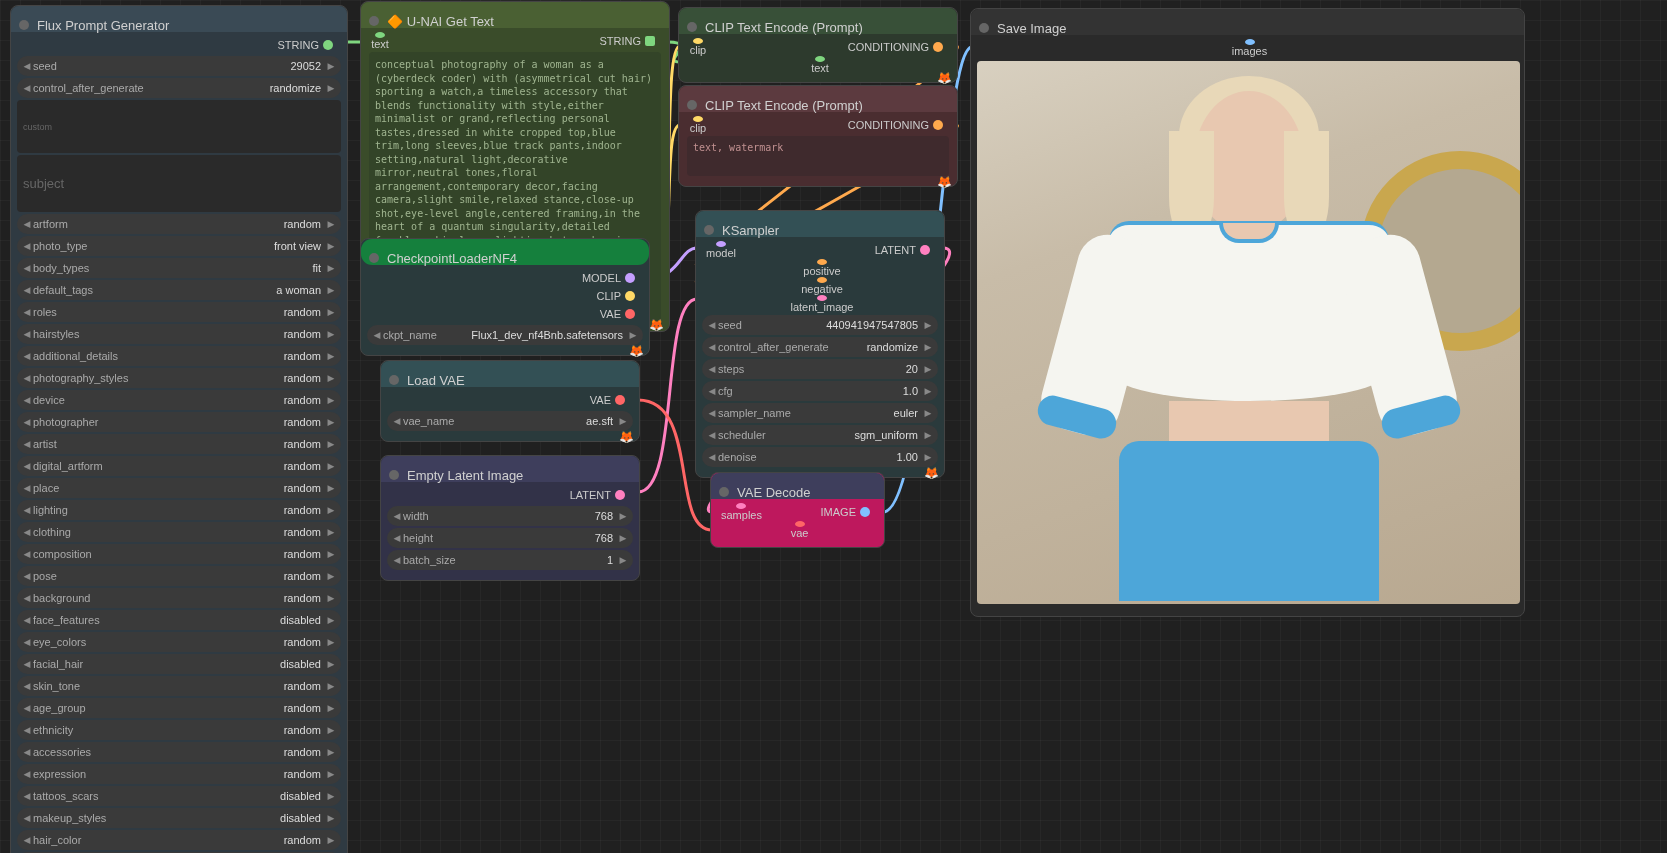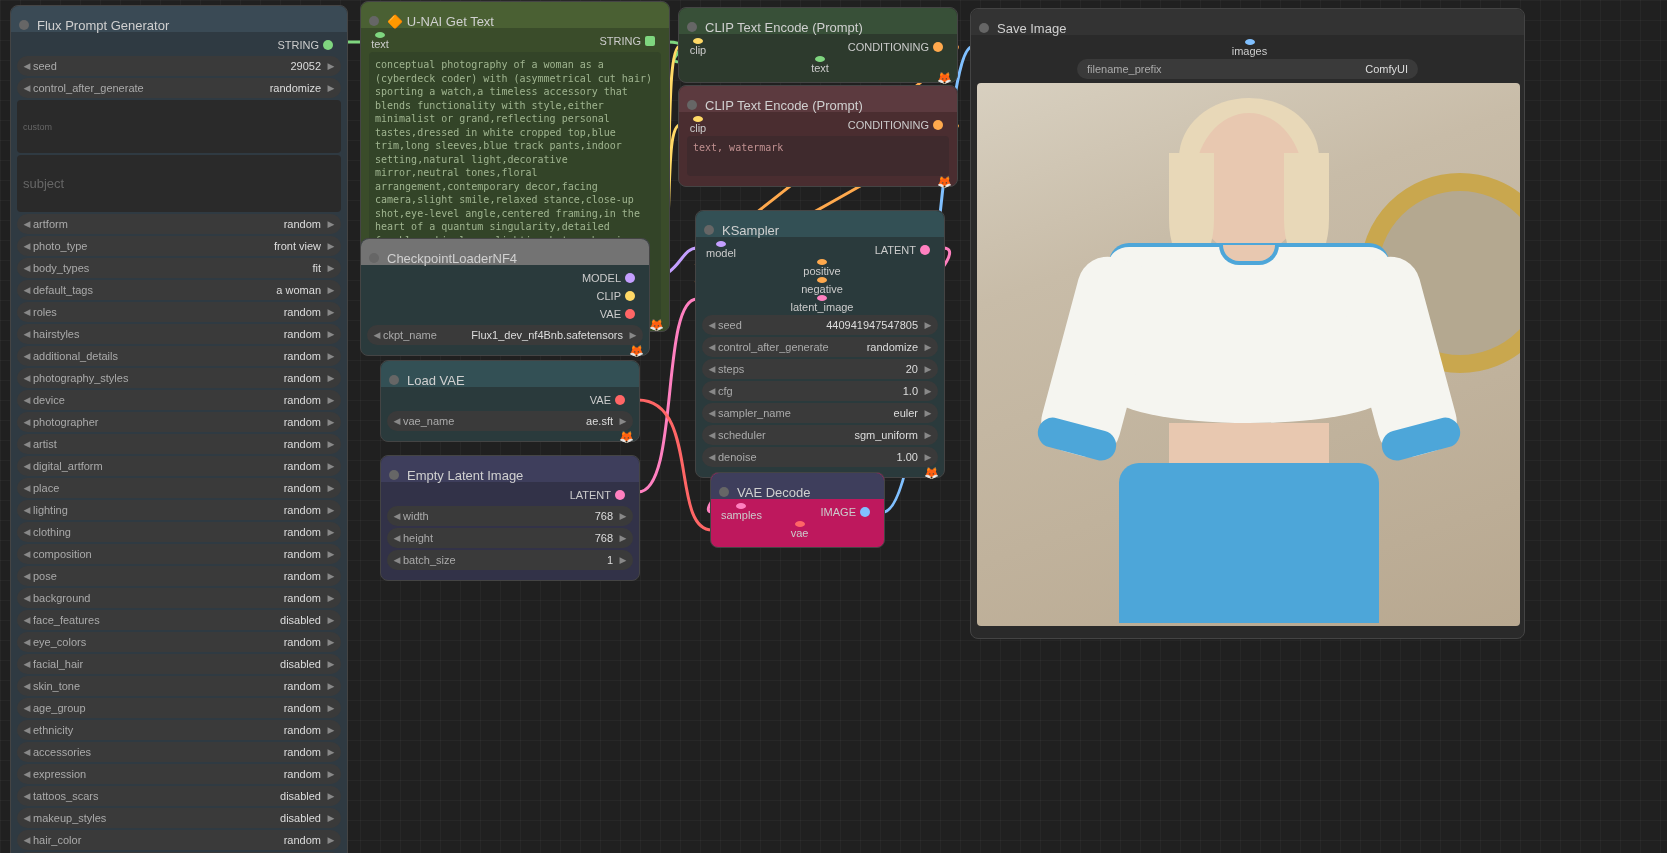--- a/index.html
+++ b/index.html
@@ -86,21 +86,21 @@
 
 .n-flux { background: #2f3a42; left: 10px; top: 5px; width: 338px; }
 .n-flux .node-header { background: #3a4a55; }
 .n-unai { background: #3a4c2a; left: 360px; top: 1px; width: 310px; }
 .n-unai .node-header { background: #4a6033; }
 .n-clip1 { background: #2d3a2d; left: 678px; top: 7px; width: 280px; }
 .n-clip1 .node-header { background: #385038; }
 .n-clip2 { background: #4a2d30; left: 678px; top: 85px; width: 280px; }
 .n-clip2 .node-header { background: #5c3a3f; }
 .n-ckpt { background: #2a3a3c; left: 360px; top: 238px; width: 290px; }
-.n-ckpt .node-header { background: #737373; }
+.n-ckpt .node-header { background: #15803d; border-radius: 11px; }
 .n-vae { background: #2a3a3c; left: 380px; top: 360px; width: 260px; }
 .n-vae .node-header { background: #335055; }
 .n-empty { background: #323248; left: 380px; top: 455px; width: 260px; }
 .n-empty .node-header { background: #3e3e5c; }
 .n-ksamp { background: #2a3a3c; left: 695px; top: 210px; width: 250px; }
 .n-ksamp .node-header { background: #335055; }
 .n-vaedec { background: #be185d; left: 710px; top: 472px; width: 175px; }
 .n-vaedec .node-header { background: #3e3e5c; }
 .n-save { background: #2a2a2a; left: 970px; top: 8px; width: 555px; }
 .n-save .node-header { background: #333; }
@@ -677,24 +677,20 @@
 <div class="node n-save">
   <div class="node-header">
     <span class="collapse-dot"></span>
     <span>Save Image</span>
   </div>
   <div class="node-body">
     <div class="slot-row slot-left">
         <span class="slot-dot dot-image"></span>
         <span>images</span>
       </div>
-    <div class="widget" style="margin:2px 100px">
-      <span class="wlabel" style="padding-left:6px">filename_prefix</span>
-      <span class="wval" style="padding-right:6px">ComfyUI</span>
-    </div>
     <div class="output-image">
       <div class="mirror"></div>
       <div class="person">
         <div class="head">
           <div class="hair"></div>
           <div class="hair-side hair-l"></div>
           <div class="hair-side hair-r"></div>
         </div>
         <div class="torso">
           <div class="collar"></div>

